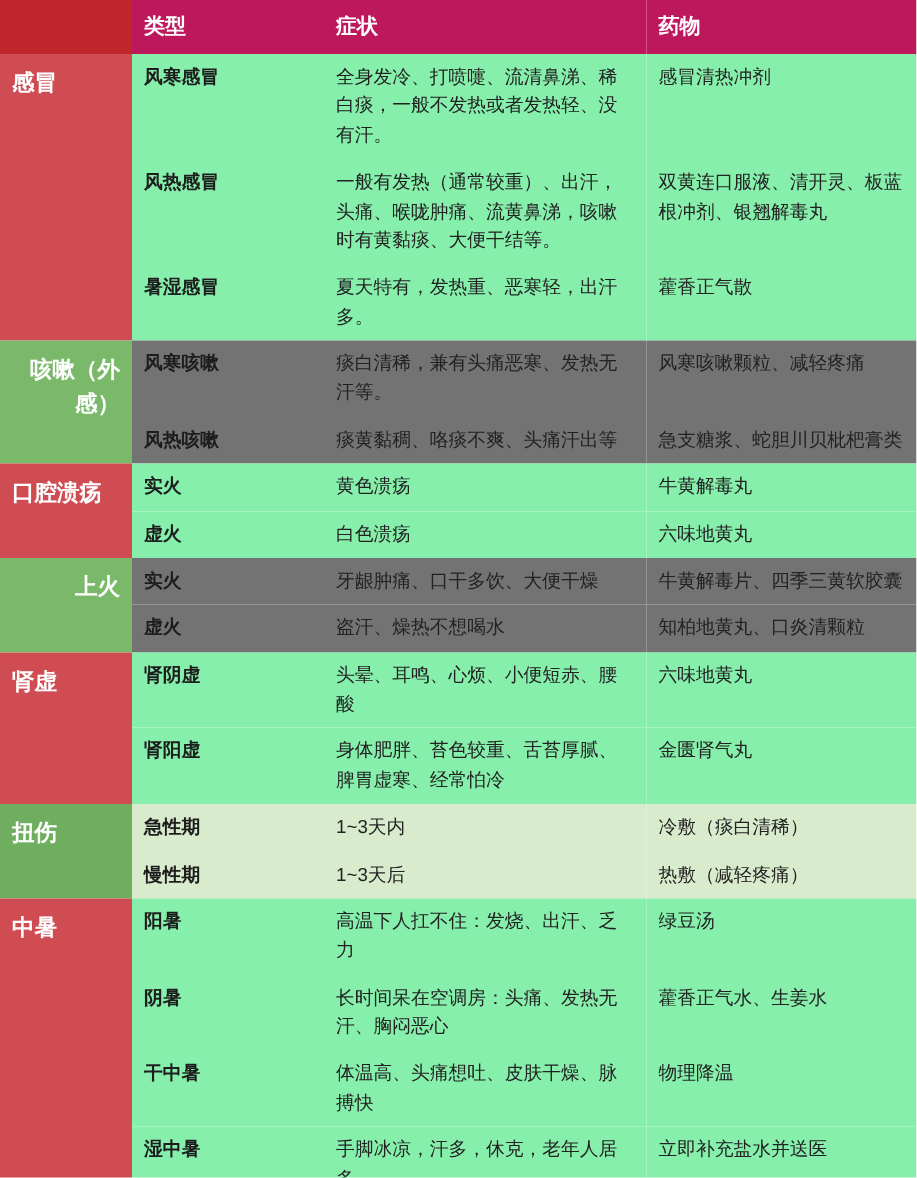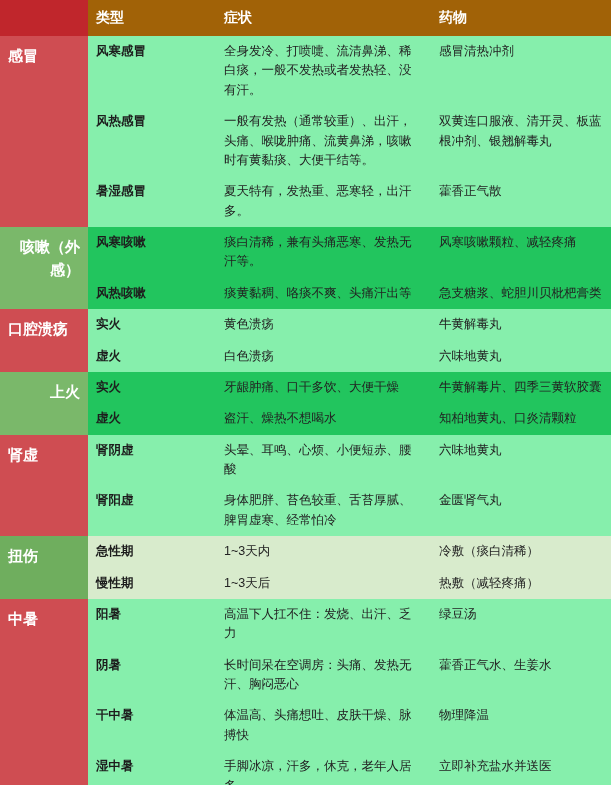--- a/index.html
+++ b/index.html
@@ -18,21 +18,21 @@
     width: 611px;
     table-layout: fixed;
     font-size: 12.5px;
   }
   table.tcm-table col.c-cat   { width: 88px; }
   table.tcm-table col.c-type  { width: 128px; }
   table.tcm-table col.c-symp  { width: 215px; }
   table.tcm-table col.c-med   { width: 180px; }
 
   thead th {
-    background: #a16207;
+    background: #be185d;
     color: #ffffff;
     font-weight: bold;
     font-size: 14px;
     height: 28px;
     padding: 4px 8px;
     text-align: left;
     vertical-align: middle;
     border: none;
   }
   thead th.blank { background: #c0262c; }
@@ -51,21 +51,21 @@
     vertical-align: top;
     padding-top: 8px;
   }
   
   td.cat-red    { background: #cf4d52; }
   td.cat-green  { background: #7ab86a; text-align: right; }
   td.cat-green2 { background: #6fae5e; }
 
   
   .tint-pink   { background: #86efac; }
-  .tint-green  { background: #22c55e; }
+  .tint-green  { background: #737373; }
   .tint-green2 { background: #d8ebcc; margin-left: 36px; }
 
   td.type { font-weight: bold; color: #1d1d1d; }
 </style>
 </head>
 <body>
 
 <table class="tcm-table">
   <colgroup>
     <col class="c-cat">

